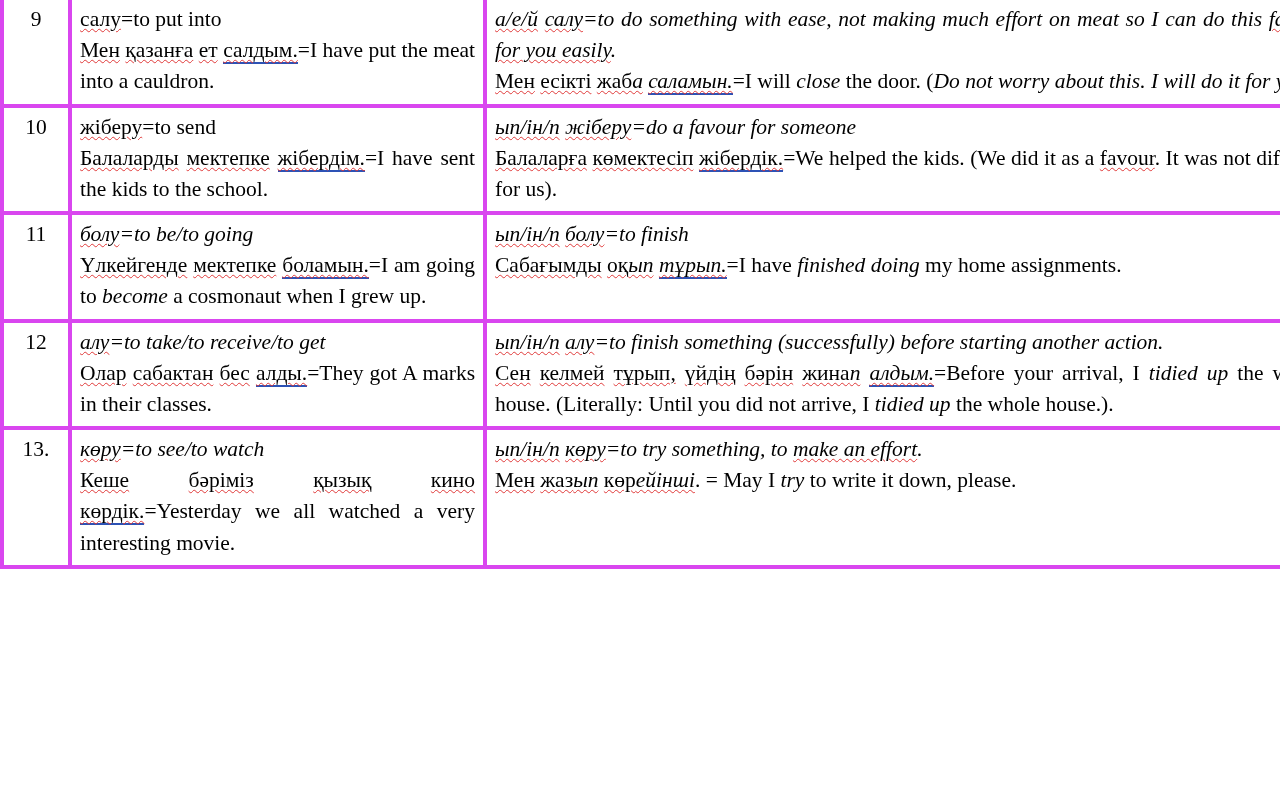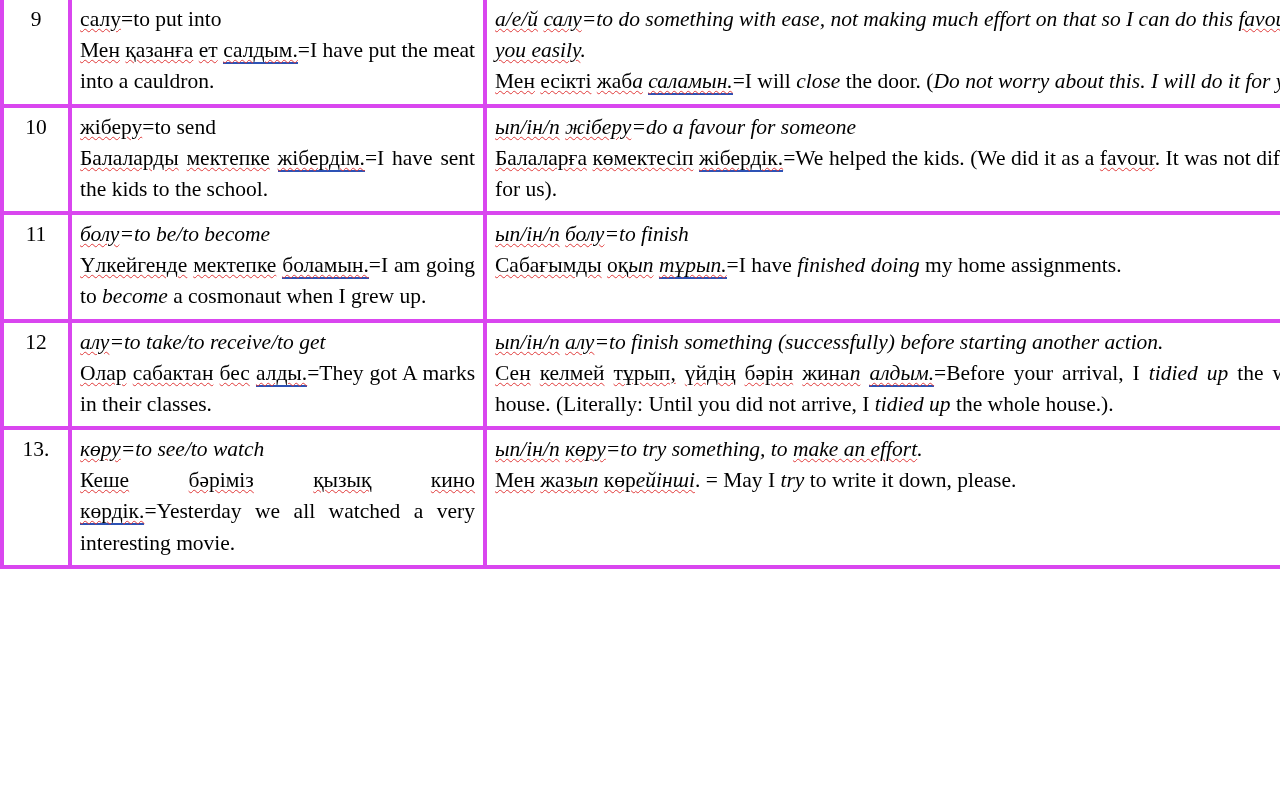--- a/index.html
+++ b/index.html
@@ -93,21 +93,21 @@
         <p class="para">
           <span class="sq">Мен</span>
           <span class="sq">қазанға</span>
           <span class="sq">ет</span>
           <span class="sqgr">салдым.</span><span>=I have put the meat into a cauldron.</span>
         </p>
       </td>
       <td class="col-right">
         <p class="para">
           <i class="sq">а/е/й</i>
-          <i class="sq">салу</i><i>=to do something with ease, not making much effort on that so I can do this </i><i class="sq">favour for you easily</i><i>.</i>
+          <i class="sq">салу</i><i>=to do something with ease, not making much effort on meat so I can do this </i><i class="sq">favour for you easily</i><i>.</i>
         </p>
         <p class="para">
           <span class="sq">Мен</span>
           <span class="sq">есікті</span>
           <span class="sq">жаб</span><i class="sq">а</i>
           <i class="sqgr">саламын.</i><span>=I will </span><i>close</i><span> the door. (</span><i>Do not worry about this. I will do it for you.</i>
         </p>
       </td>
     </tr>
 
@@ -137,21 +137,21 @@
         </p>
       </td>
     </tr>
 
     <tr class="row-top-thick">
       <td class="col-num">
         <span class="num">11</span>
       </td>
       <td class="col-left">
         <p class="para">
-          <i class="sq">болу</i><i>=to be/to become</i>
+          <i class="sq">болу</i><i>=to be/to going</i>
         </p>
         <p class="para">
           <span class="sq">Үлкейгенде</span>
           <span class="sq">мектепке</span>
           <span class="sqgr">боламын.</span><span>=I am going to </span><i>become</i><span> a cosmonaut when I grew up.</span>
         </p>
       </td>
       <td class="col-right">
         <p class="para">
           <i class="sq">ып/ін/п</i>

